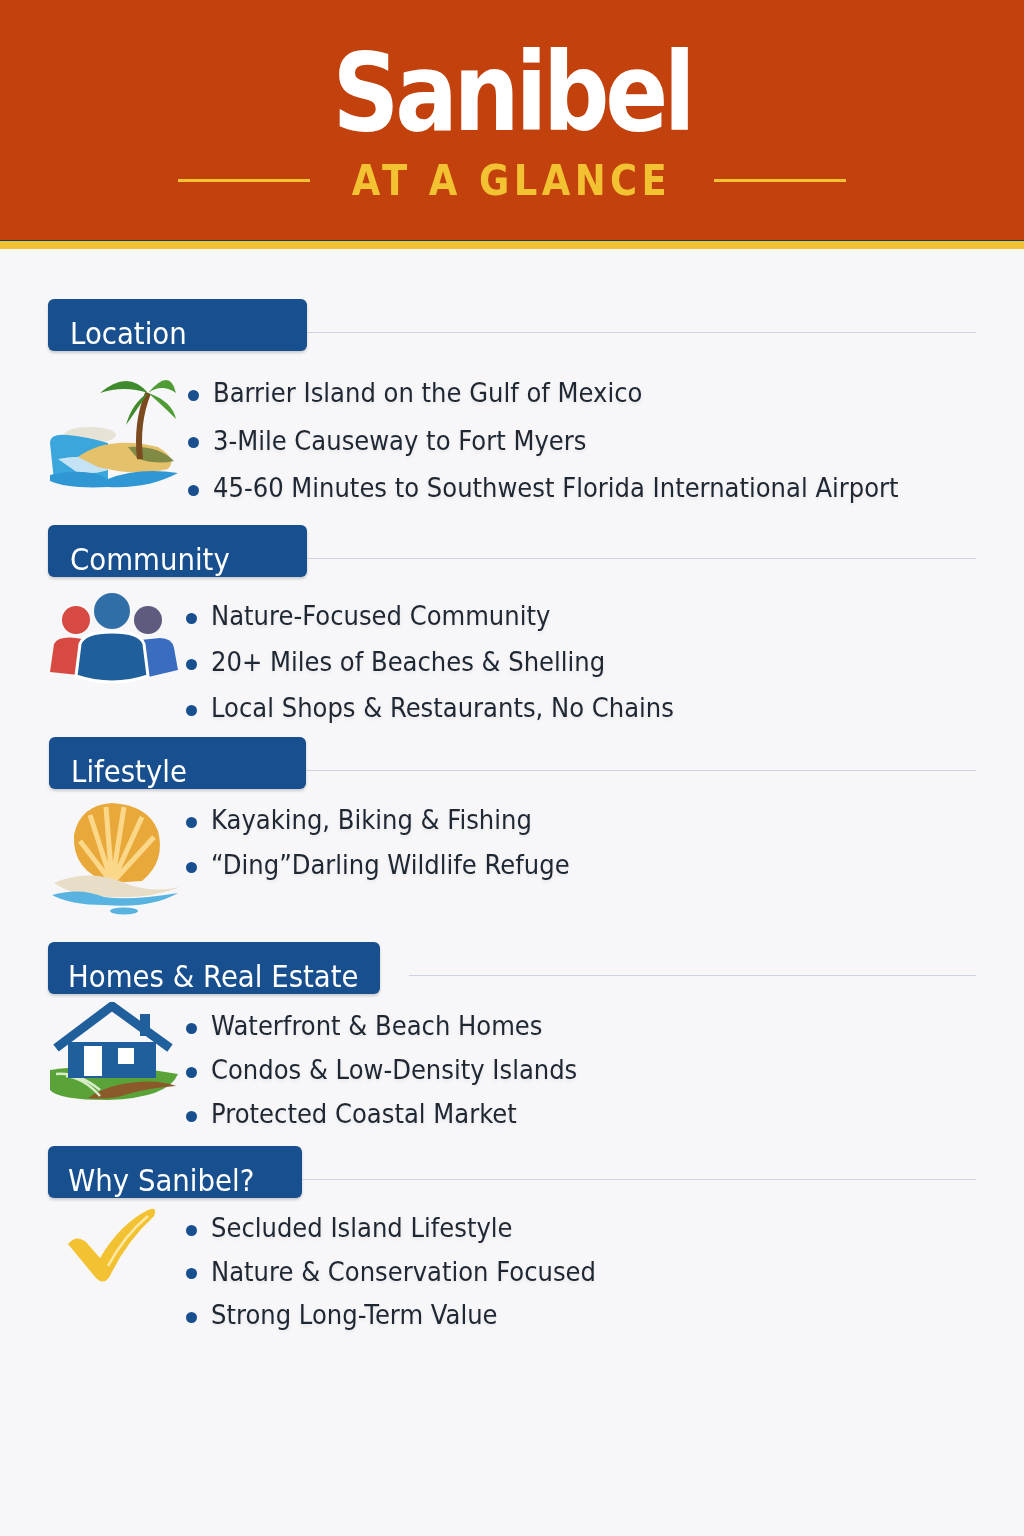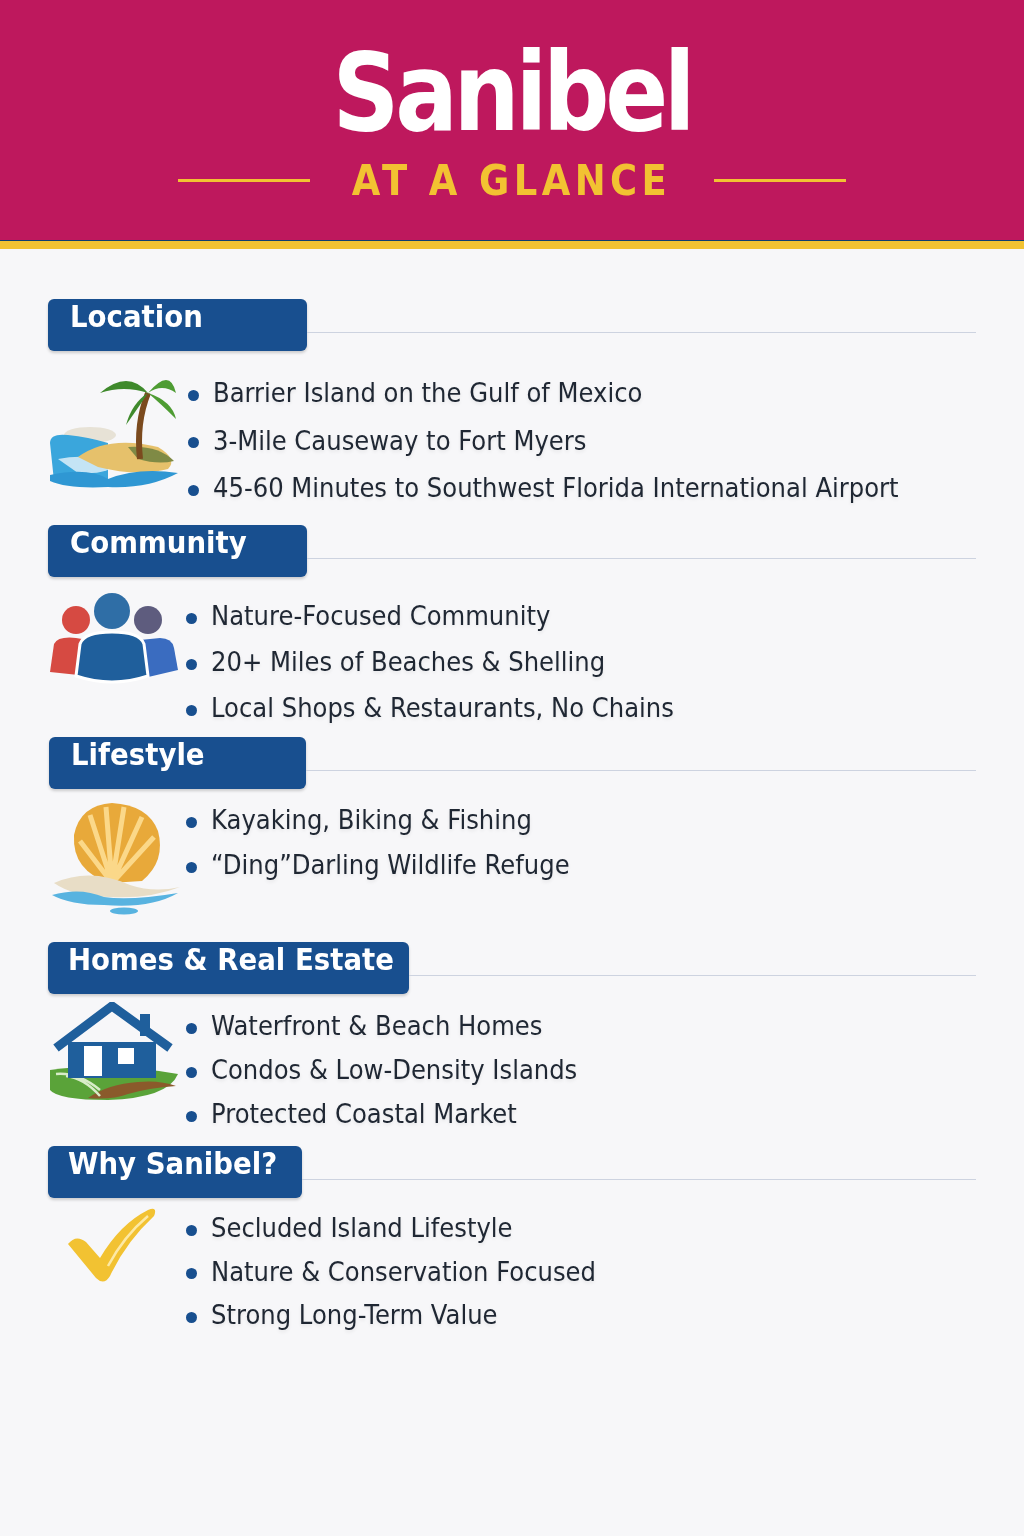--- a/index.html
+++ b/index.html
@@ -4,21 +4,21 @@
 <style>
   html, body { margin:0; padding:0; }
   body {
     width:1024px; height:1536px; overflow:hidden;
     background:#f7f7f9;
     font-family:"DejaVu Sans", "Liberation Sans", sans-serif;
     position:relative;
   }
   .header {
     position:absolute; left:0; top:0; width:1024px; height:242px;
-    background:#be185d;
+    background:#c2410c;
   }
   .header-stripe {
     position:absolute; left:0; top:240px; width:1024px; height:8px;
     background:#f2c232;
     border-top:1px solid #0f3e72;
   }
   .title {
     position:absolute; left:0; width:1024px; top:28px;
     text-align:center; color:#ffffff;
     font-family:"DejaVu Sans", sans-serif; font-weight:bold;
@@ -32,22 +32,22 @@
   .sub-line { width:132px; height:3px; background:#f2c232; }
   .subtitle {
     color:#f2c232; font-weight:bold; font-size:42px; letter-spacing:5px;
     margin:0 20px; font-family:"DejaVu Sans", sans-serif;
     transform:scaleX(0.88);
   }
   .section { position:absolute; left:0; width:1024px; }
   .sec-head {
     position:absolute; left:48px; top:0; height:52px;
     background:#184f8f; border-radius:6px;
-    color:#fff; font-weight:bold; font-size:30px;
-    display:flex; align-items:flex-start; padding:0 16px 0 22px;
+    color:#fff; font-weight:normal; font-size:30px;
+    display:flex; align-items:flex-end; padding:0 16px 0 22px;
     box-sizing:border-box;
     box-shadow:0 2px 3px rgba(0,0,0,0.18);
   }
   .sec-head span { display:inline-block; transform:scaleX(0.92); transform-origin:left center; white-space:nowrap; }
   .sec-rule { position:absolute; top:33px; right:48px; height:1px; background:#cdd3e0; }
   .icon-box { position:absolute; left:48px; }
   .bullets { position:absolute; left:180px; margin:4px; padding:0; list-style:none; }
   .bullets li {
     position:relative; padding-left:27px; color:#1f2733;
     font-size:27px; white-space:nowrap;
@@ -135,21 +135,21 @@
       <ellipse cx="74" cy="110" rx="14" ry="3.5" fill="#58b3e0"></ellipse>
     </svg>
   </div>
   <ul class="bullets" style="top:56px; line-height:45px;">
     <li><span class="dot"></span><span class="txt">Kayaking, Biking &amp; Fishing</span></li>
     <li><span class="dot"></span><span class="txt">“Ding”Darling Wildlife Refuge</span></li>
   </ul>
 </div>
 
 <div class="section" style="top:942px;">
-  <div class="sec-head" style="width:361px; padding-left:20px;">
+  <div class="sec-head" style="width:332px; padding-left:20px;">
       <span>Homes &amp; Real Estate</span>
     </div>
   <div class="sec-rule" style="left:409px;"></div>
   <div class="icon-box" style="top:60px;">
     <svg width="134" height="104" viewBox="0 0 134 104">
       <path d="M2 68 Q60 60 130 72 Q120 96 60 98 Q10 98 2 88 Z" fill="#5aa339"></path>
       <path d="M40 96 Q60 82 90 80 Q112 78 128 84 Q100 86 80 92 Q64 98 40 96 Z" fill="#8a5a2b"></path>
       <path d="M8 72 Q30 70 52 88 M18 74 Q36 76 52 94" stroke="#d8ecc8" stroke-width="2.5" fill="none"></path>
       <rect x="20" y="40" width="88" height="36" fill="#1f5f9c"></rect>
       <rect x="36" y="44" width="18" height="30" fill="#ffffff"></rect>

